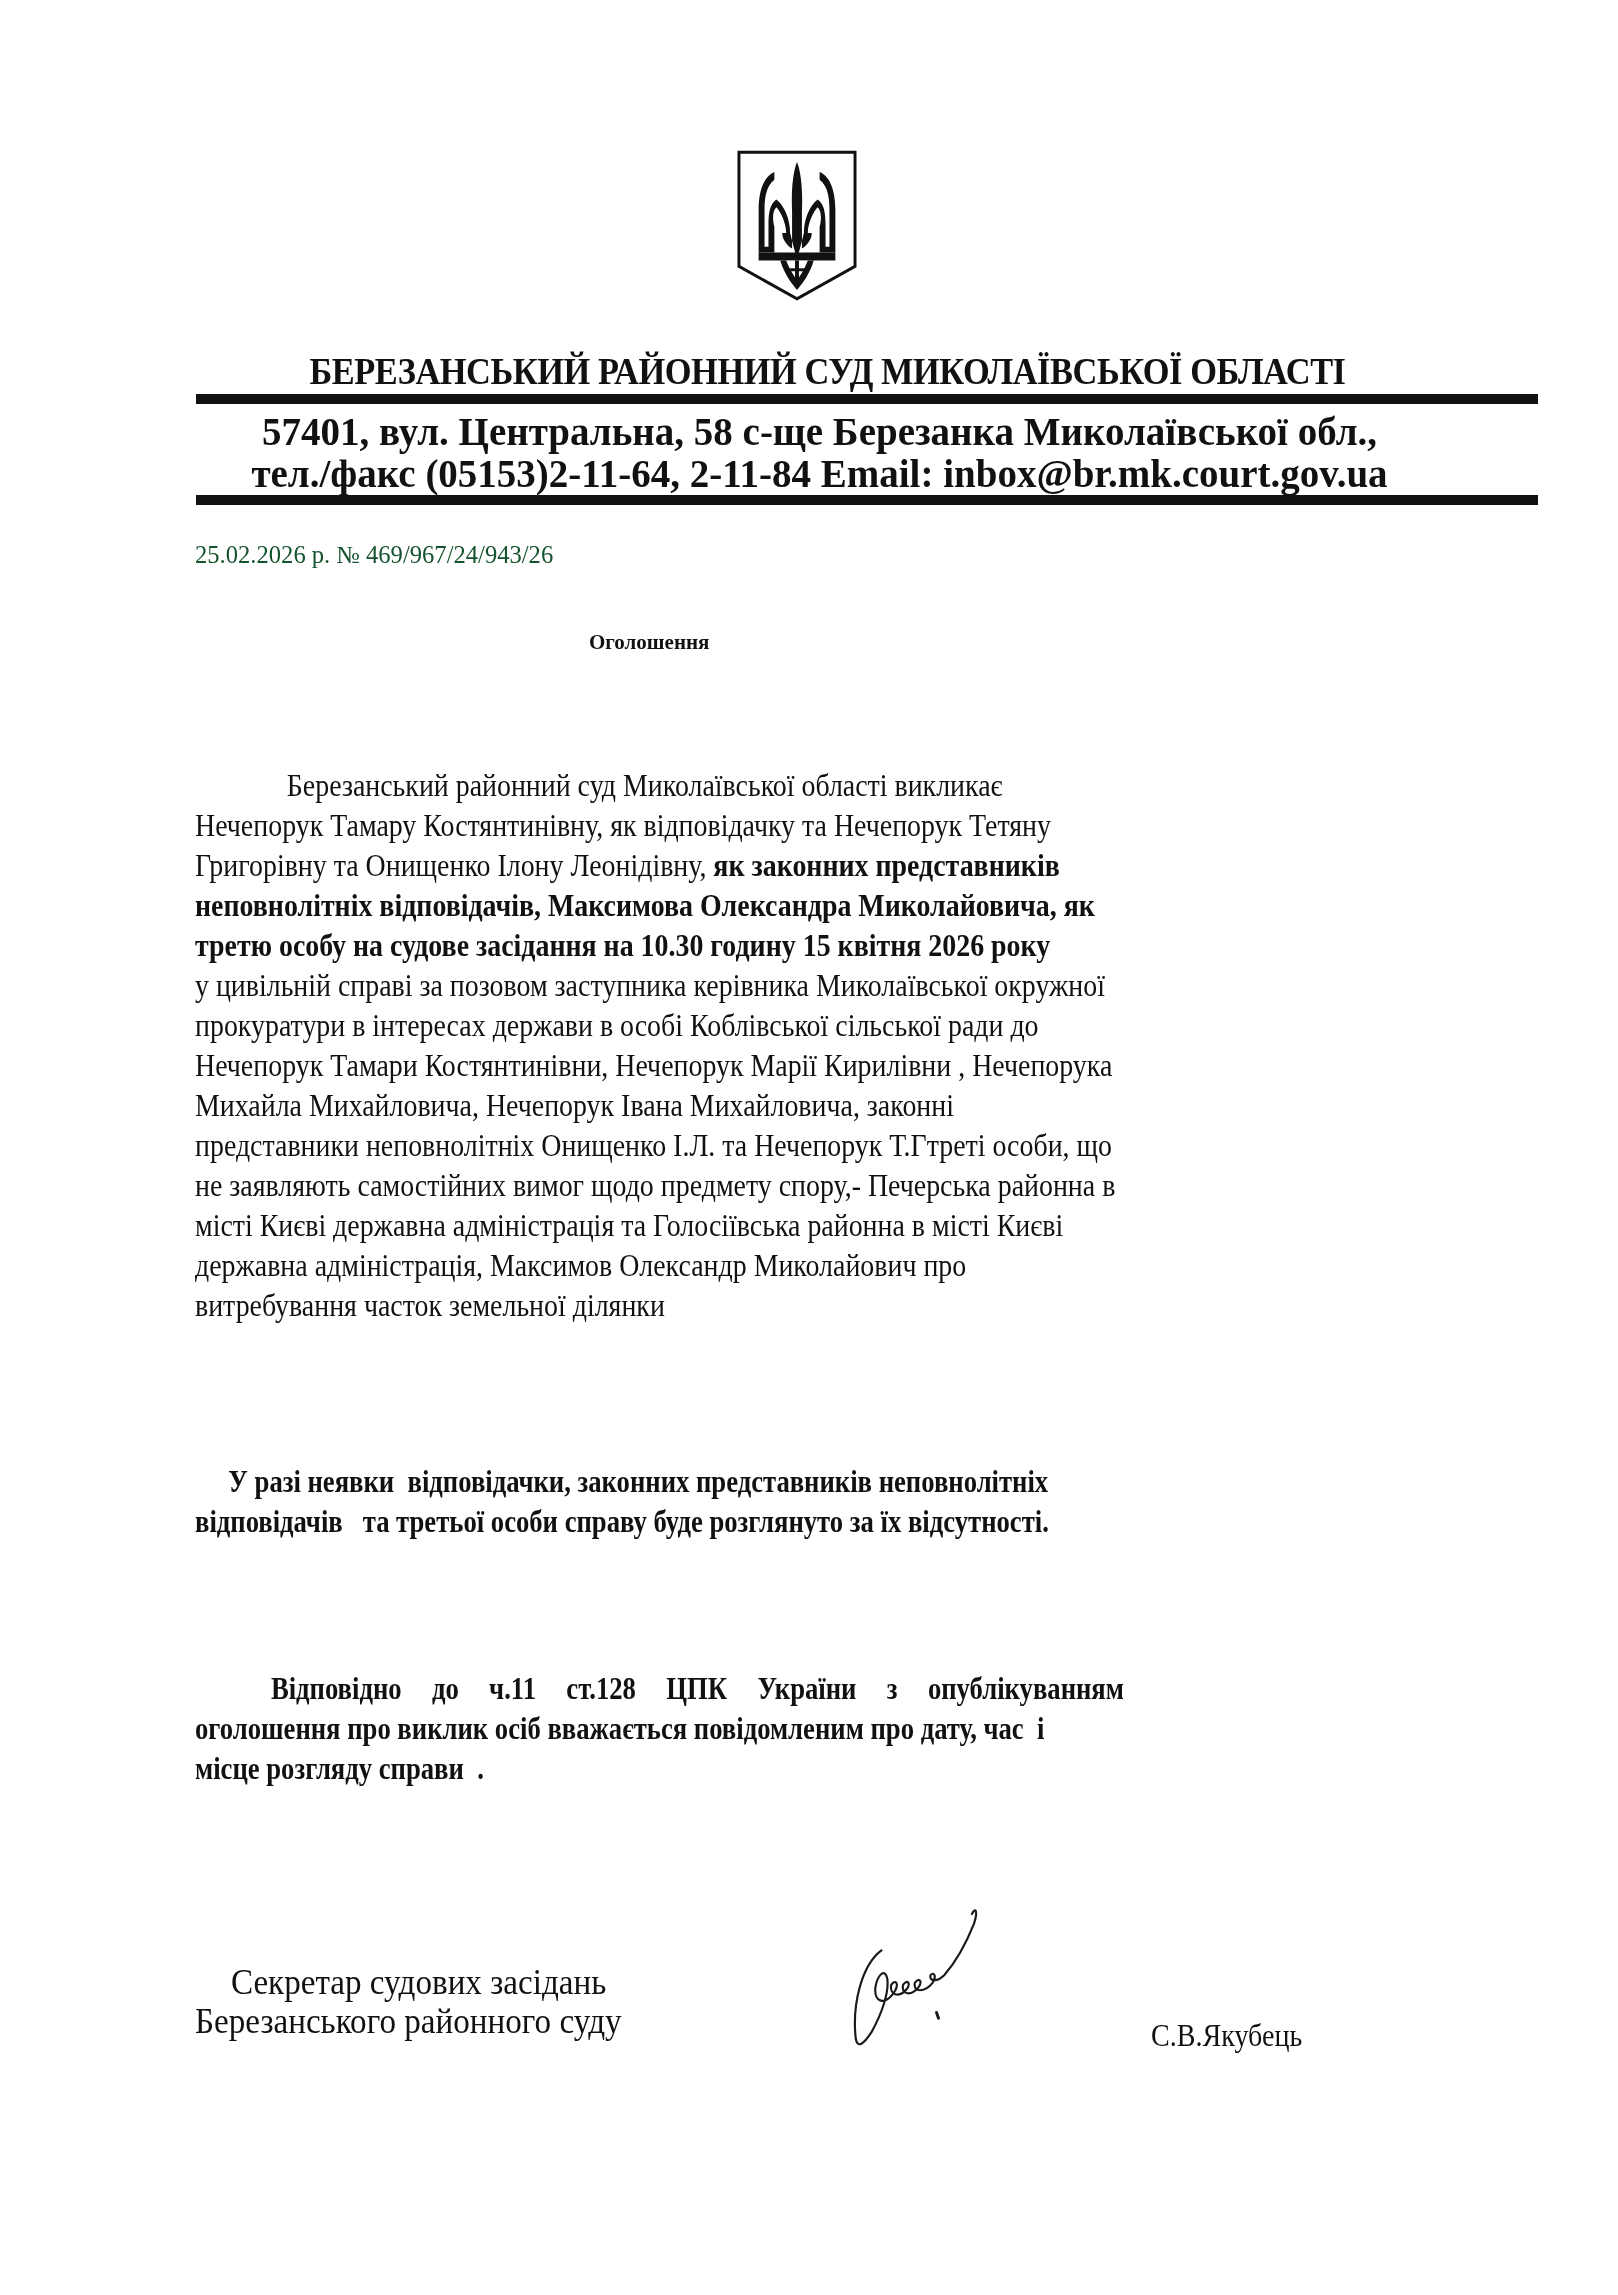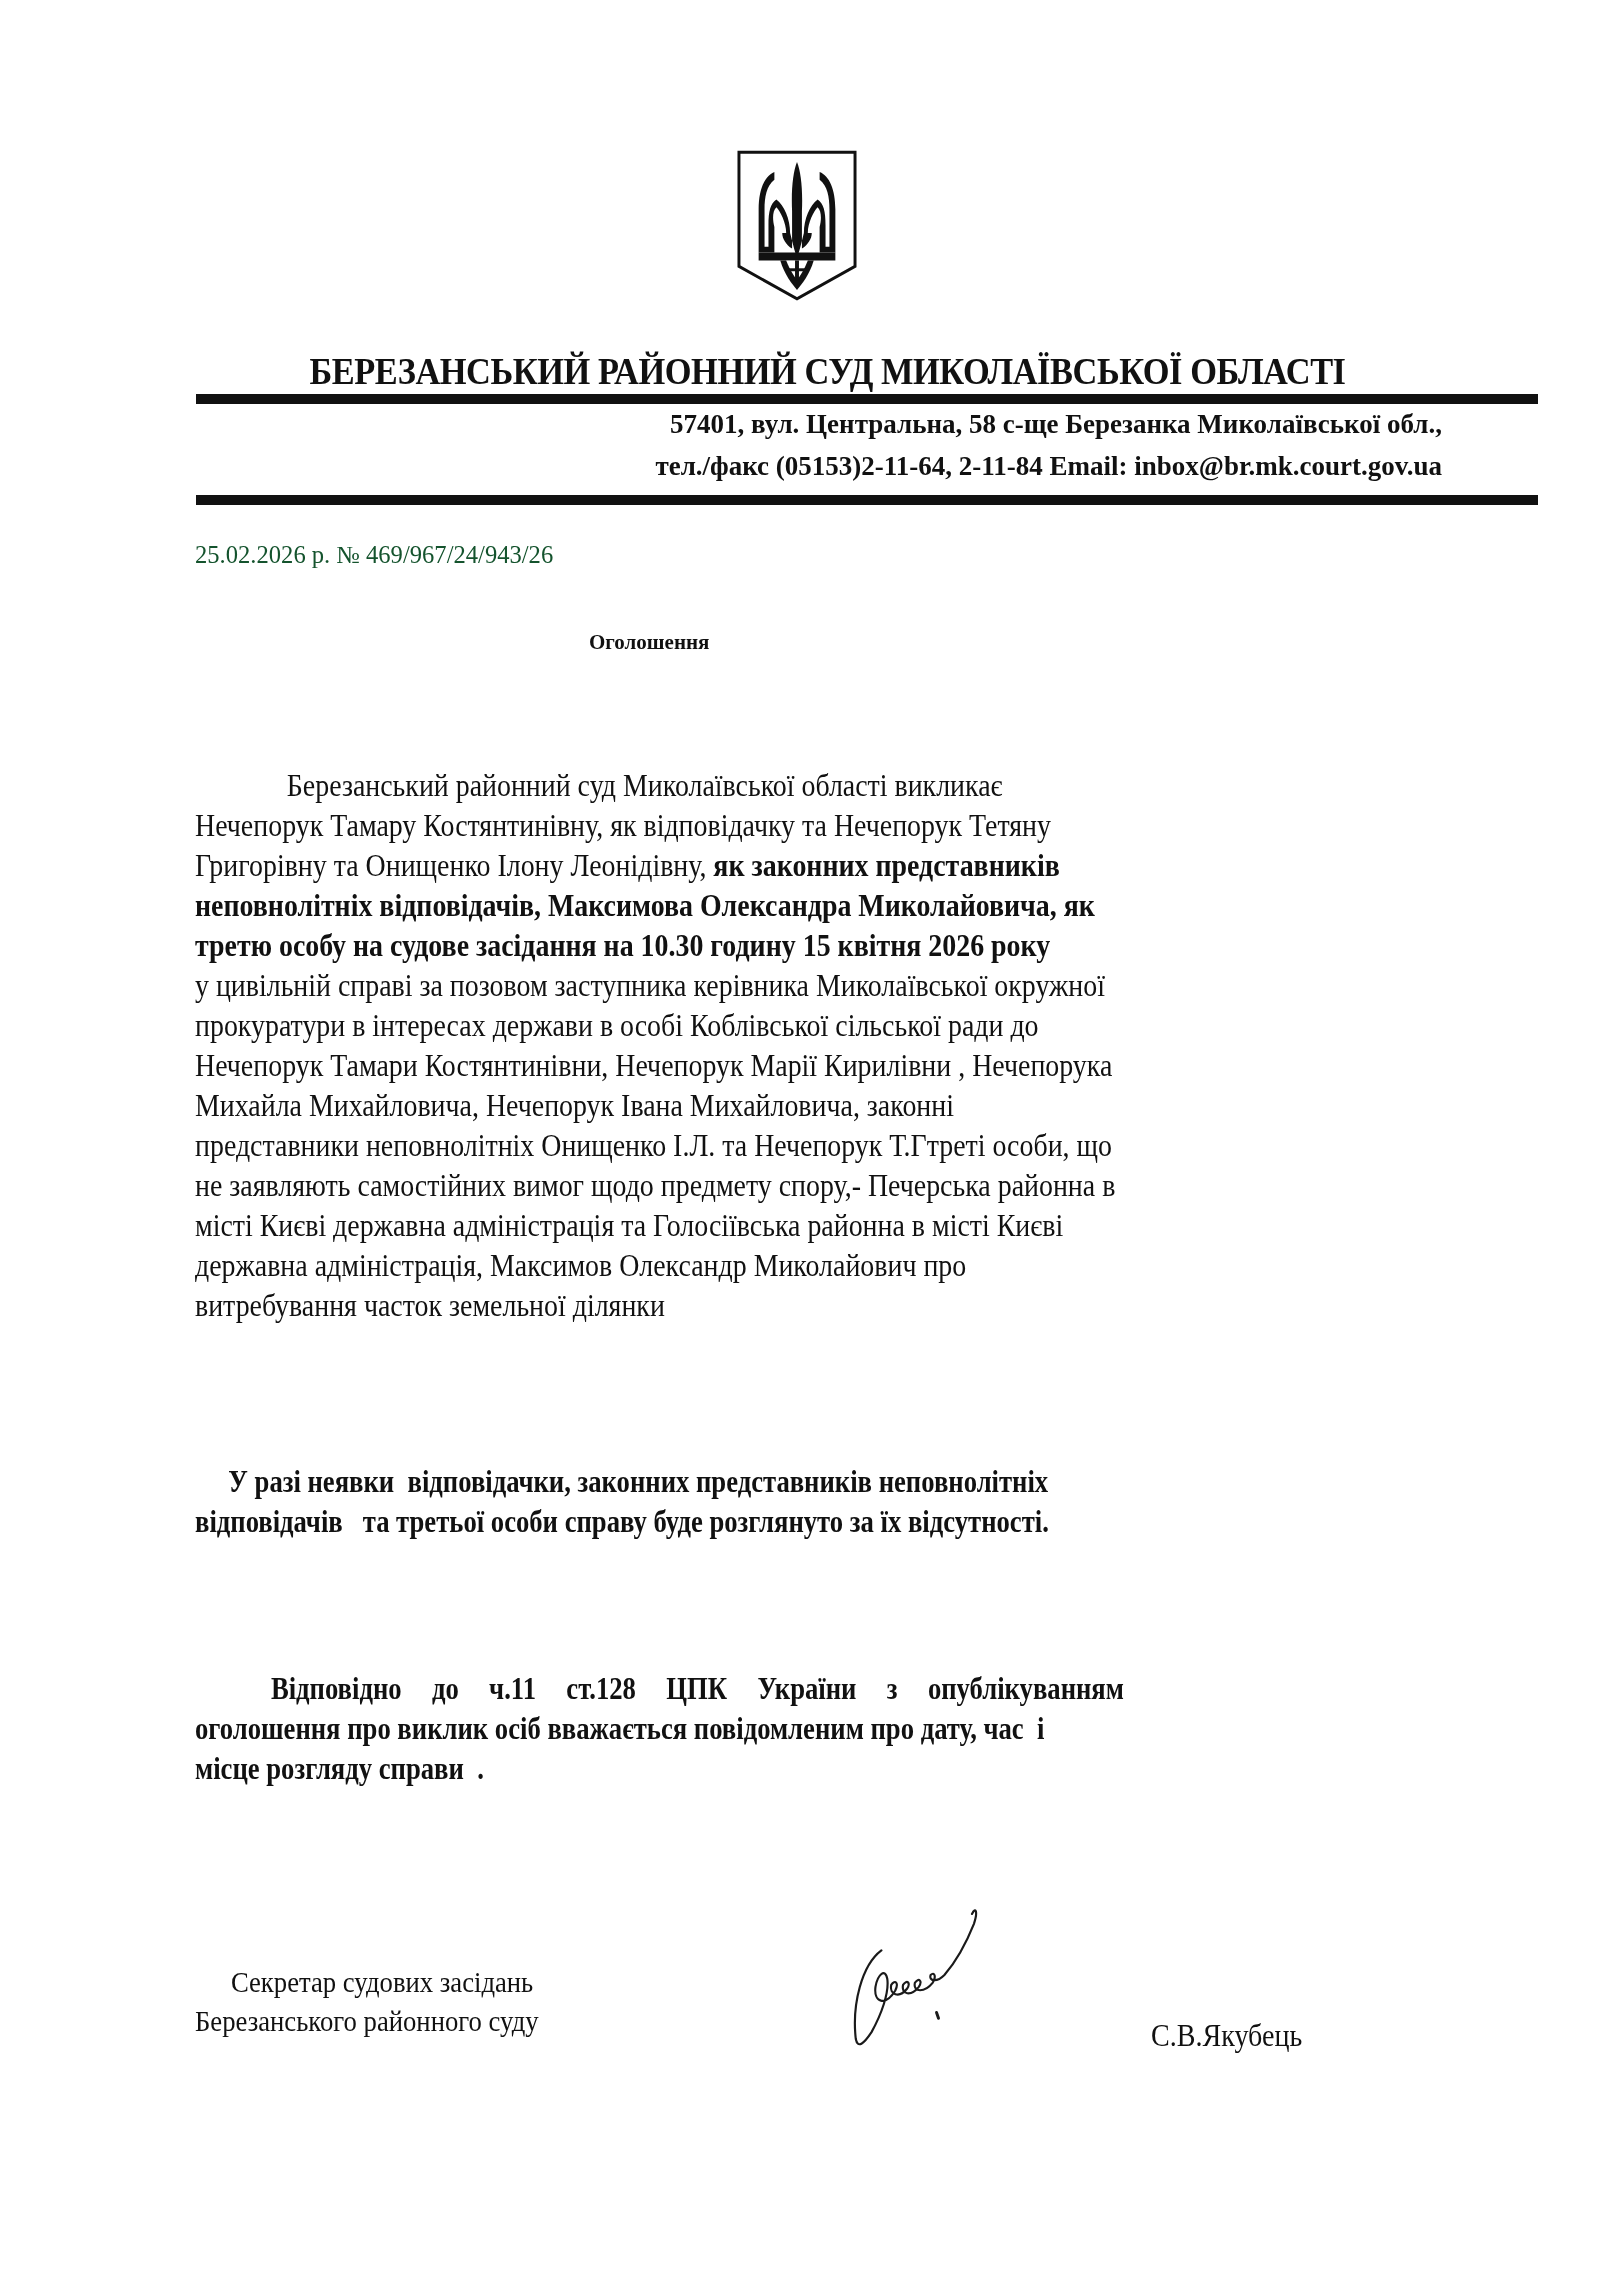--- a/index.html
+++ b/index.html
@@ -3,33 +3,33 @@
 <meta charset="utf-8">
 <style>
   html, body { margin:0; padding:0; background:#ffffff; }
   body { width:1618px; height:2295px; position:relative; overflow:hidden; color:#111; font-family:"Liberation Serif", serif; }
   .abs { position:absolute; }
   .emblem { left:737px; top:150px; width:120px; width:120px; height:151px; }
   .court-name { left:197px; top:350px; width:1261px; text-align:center; font-weight:bold; font-size:37px; letter-spacing:-0.5px; transform:scaleX(0.93); transform-origin:center; white-space:nowrap; }
   .rule { left:196px; width:1342px; height:9.9px; background:#111; }
   .rule1 { top:394px; }
   .rule2 { top:495px; }
-  .addr { left:197px; width:1340px; text-align:right; font-weight:bold; font-size:27px; white-space:nowrap; padding-right:95px; box-sizing:border-box; }
+  .addr { left:197px; width:1340px; text-align:center; font-weight:bold; font-size:39px; white-space:nowrap; padding-right:95px; box-sizing:border-box; }
   .addr1 { top:409px; }
   .addr2 { top:451px; }
   .ref { left:195px; top:541px; font-size:24.6px; color:#14532d; white-space:nowrap; }
   .title { left:589px; top:630px; font-size:21px; font-weight:bold; white-space:nowrap; }
   .para { left:195px; width:1310px; font-size:31px; line-height:40px; }
   .line { white-space:nowrap; display:block; transform:scaleX(0.9); transform-origin:left; }
   .b { font-weight:bold; }
   .p1 { top:766px; }
   .p2 { top:1462px; }
   .p3 { top:1669px;font-family:Liberation Serif, serif; }
   .p2 .line, .p3 .line { transform:scaleX(0.86); }
-  .sig-title { left:195px; top:1963px; font-size:29px; line-height:39px; }
+  .sig-title { left:195px; top:1963px; font-size:36px; line-height:39px; }
   .sig-title .line { transform:scaleX(0.92); }
   .sig-name { left:1151px; top:2019px; font-size:30.5px; white-space:nowrap; transform:scaleX(0.92); transform-origin:left; }
   .signature { left:842px; top:1896px; width:256px; height:158px; }
 </style>
 </head>
 <body>
 
 <div class="abs emblem">
   <svg width="120" height="151" viewBox="0 0 122 153">
     <path d="M2 2 H120 V118 L61 151 L2 118 Z" fill="#fff" stroke="#111" stroke-width="3"></path>

